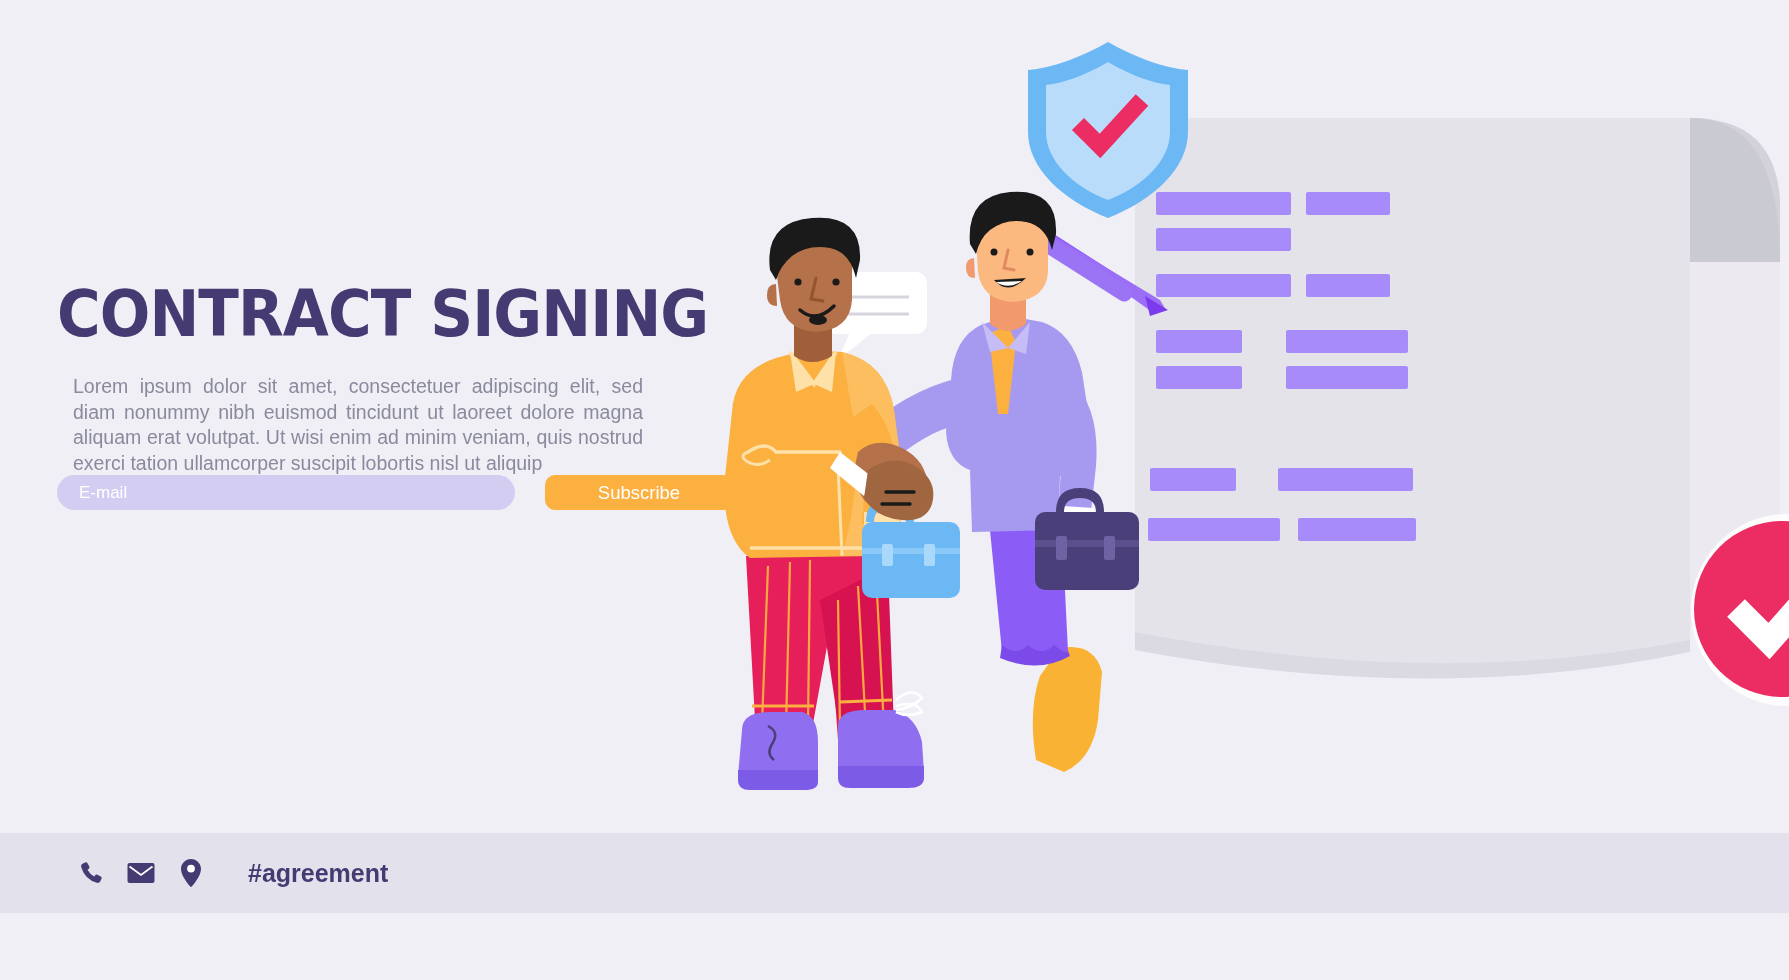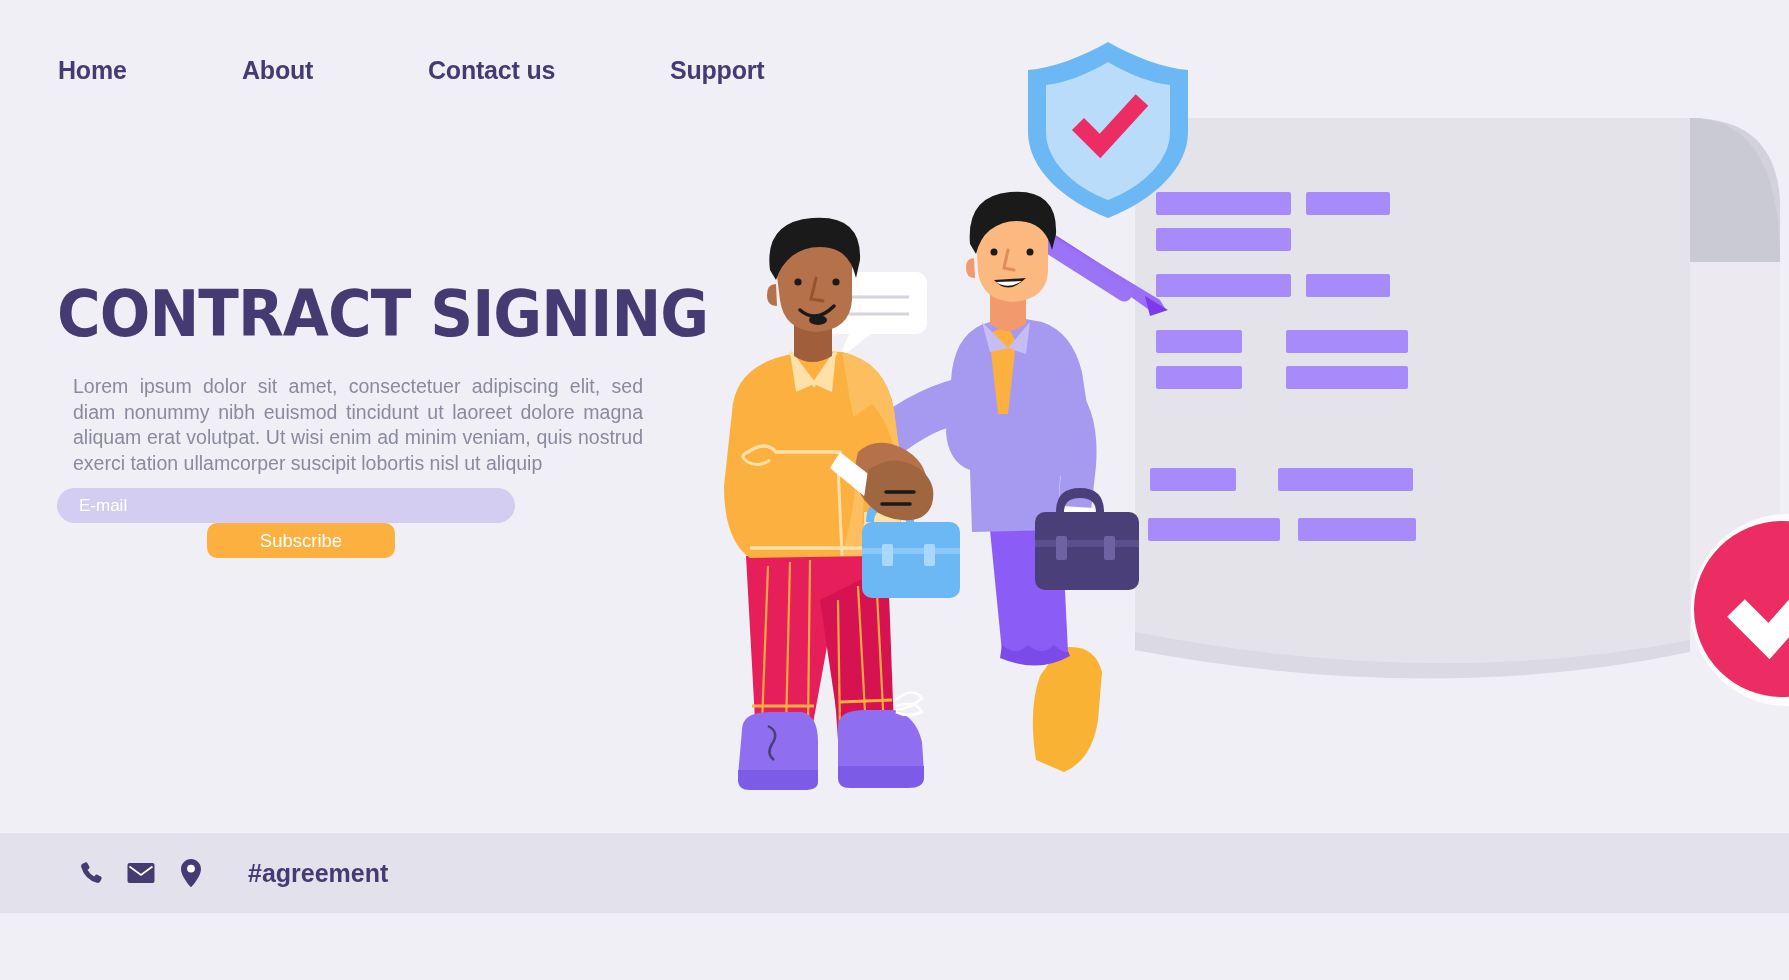--- a/index.html
+++ b/index.html
@@ -43,21 +43,21 @@
     margin:16px;
     font-size:19.5px;
     line-height:25.5px;
     color:#8a8a9e;
     text-align:justify;
     width:570px;
     font-family:"Liberation Sans", sans-serif;
   }
 
   
-  .form-row{position:absolute;left:57px;top:488px;display:flex;align-items:center;flex-direction:column;}
+  .form-row{position:absolute;left:57px;top:475px;display:flex;align-items:flex-start;}
   .email-input{
     width:414px;height:35px;
     background:#d3cdf2;
     border:none;border-radius:18px;
     padding:0 22px;
     font-size:17px;
     color:#ffffff;
     font-family:"Liberation Sans", sans-serif;
     outline:none;
     box-sizing:content-box;
@@ -95,26 +95,20 @@
 
   
   .illus{position:absolute;left:690px;top:0px;width:1099px;height:920px;}
   .illus svg{display:block;}
 </style>
 </head>
 <body>
 
 <div class="page">
 
-  <nav class="nav">
-    <a class="nav-item nav-0">Home</a>
-    <a class="nav-item nav-1">About</a>
-    <a class="nav-item nav-2">Contact us</a>
-    <a class="nav-item nav-3">Support</a>
-  </nav>
 
   <div class="hero">
     <h1 class="hero-title">CONTRACT SIGNING</h1>
     <p class="hero-para">Lorem ipsum dolor sit amet, consectetuer adipiscing elit, sed diam nonummy nibh euismod tincidunt ut laoreet dolore magna aliquam erat volutpat. Ut wisi enim ad minim veniam, quis nostrud exerci tation ullamcorper suscipit lobortis nisl ut aliquip</p>
   </div>
 
   <div class="form-row">
     <input class="email-input" type="text" placeholder="E-mail" style="">
     <button class="subscribe-btn">Subscribe</button>
   </div>

